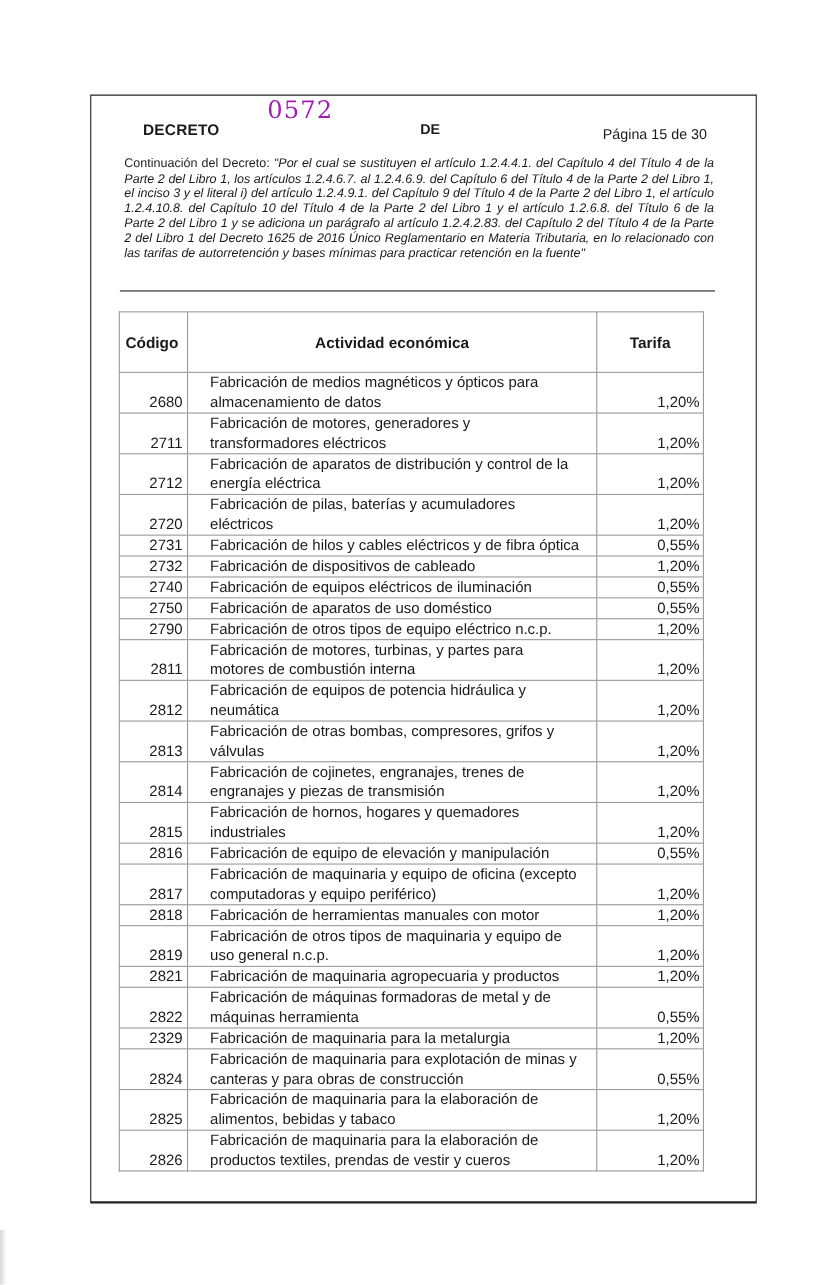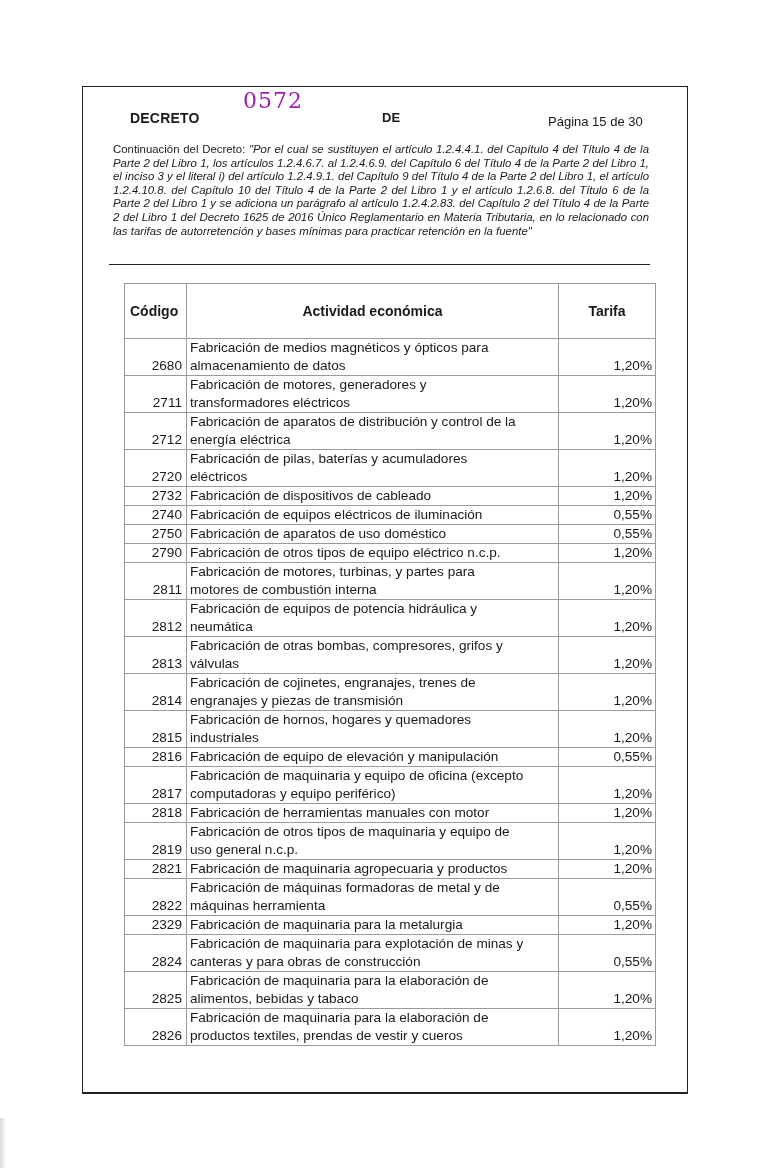--- a/index.html
+++ b/index.html
@@ -5,27 +5,27 @@
   html, body { margin: 0; padding: 0; background: #ffffff; }
   body { width: 760px; height: 1168px; position: relative; overflow: hidden; font-family: "Liberation Sans", sans-serif; color: #1a1a1a; }
   .frame { position: absolute; left: 82px; top: 86px; width: 606px; height: 1008px; border: 1.5px solid #222; border-bottom-width: 2px; box-sizing: border-box; }
   .hdr-decreto { position: absolute; left: 130px; top: 110px; font-size: 14px; font-weight: bold; letter-spacing: 0.2px; }
   .hdr-number { position: absolute; left: 243px; top: 88px; font-family: "DejaVu Serif", serif; font-size: 22px; letter-spacing: 1px; color: #a21caf; }
   .hdr-de { position: absolute; left: 382px; top: 110px; font-size: 13px; font-weight: bold; }
   .hdr-page { position: absolute; left: 548px; top: 114px; font-size: 13px; }
   .cont { position: absolute; left: 113px; top: 143px; width: 536px; font-size: 11.4px; line-height: 13.6px; text-align: justify; }
   .cont em { font-style: italic; }
   .cont-rule { position: absolute; left: 109px; top: 264px; width: 541px; border-top: 1.5px solid #222; }
-  table.tarifas { position: absolute; left: 108px; top: 283px; width: 531px; border-collapse: collapse; font-size: 13.6px; table-layout: fixed; margin-left: 16px; }
+  table.tarifas { position: absolute; left: 108px; top: 283px; width: 531px; border-collapse: collapse; font-size: 13.6px; table-layout: fixed; }
   table.tarifas th, table.tarifas td { border: 1px solid #9a9a9a; padding: 0 2px; vertical-align: bottom; line-height: 18px; }
   table.tarifas th { height: 54px; vertical-align: middle; font-weight: bold; font-size: 14px; }
   table.tarifas th.c-code { text-align: left; padding-left: 5px; }
   table.tarifas th.c-tar { }
   table.tarifas td.code { text-align: right; padding-right: 4px; }
-  table.tarifas td.act { text-align: left; padding-left: 3px; }
+  table.tarifas td.act { text-align: left; padding-left: 20px; }
   table.tarifas td.tar { text-align: right; padding-right: 3px; }
   .col-code { width: 62px; }
   .col-act { width: 372px; }
   .col-tar { width: 97px; }
   .edge-shadow { position: absolute; left: 0; top: 1118px; width: 6px; height: 50px; background: linear-gradient(to right, #d8d8d8, #ffffff); }
 </style>
 </head>
 <body>
 
 <div class="frame"></div>
@@ -80,20 +80,27 @@
       </tr>
       <tr>
         <td class="code">2720</td>
         <td class="act">
           <div>Fabricación de pilas, baterías y acumuladores</div>
           <div>eléctricos</div>
         </td>
         <td class="tar">1,20%</td>
       </tr>
       <tr>
+        <td class="code">2731</td>
+        <td class="act">
+          <div>Fabricación de hilos y cables eléctricos y de fibra óptica</div>
+        </td>
+        <td class="tar">0,55%</td>
+      </tr>
+      <tr>
         <td class="code">2732</td>
         <td class="act">
           <div>Fabricación de dispositivos de cableado</div>
         </td>
         <td class="tar">1,20%</td>
       </tr>
       <tr>
         <td class="code">2740</td>
         <td class="act">
           <div>Fabricación de equipos eléctricos de iluminación</div>

